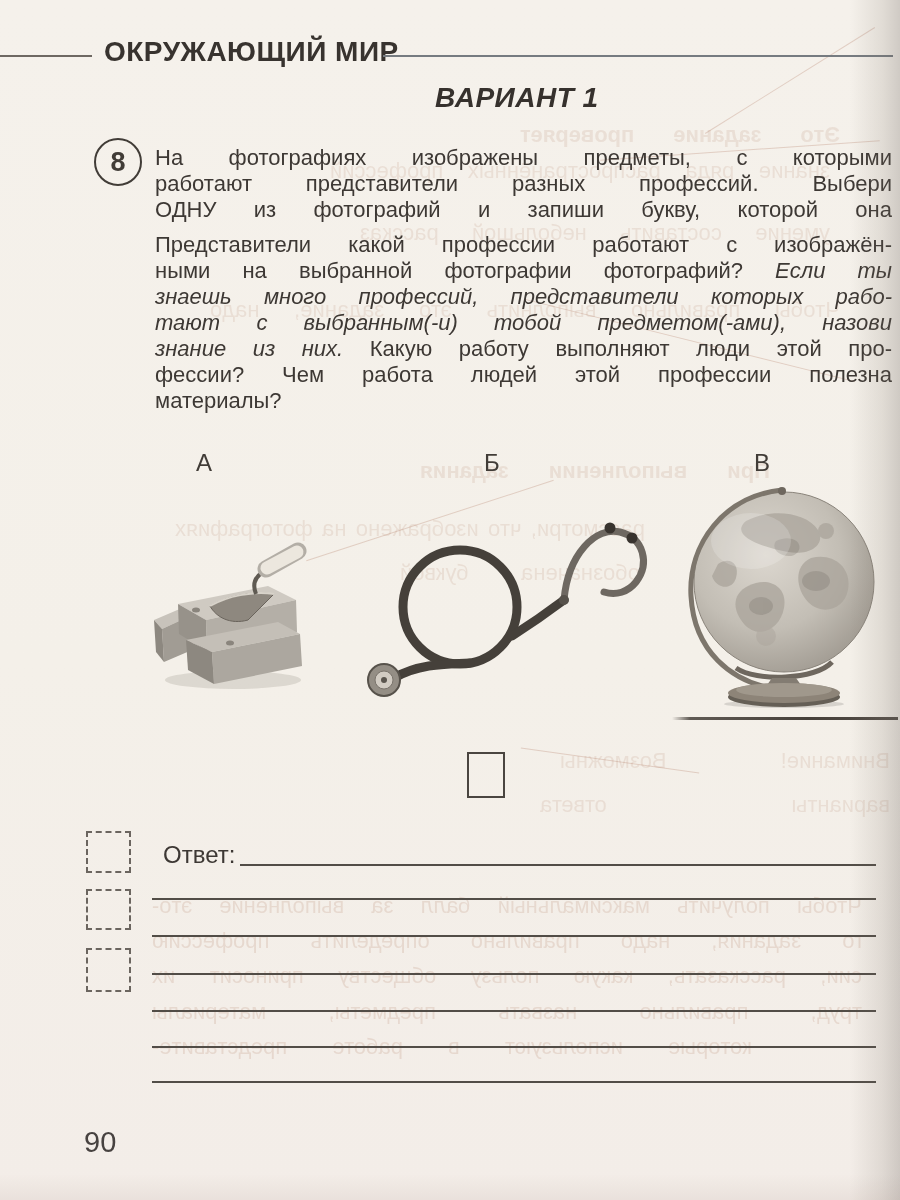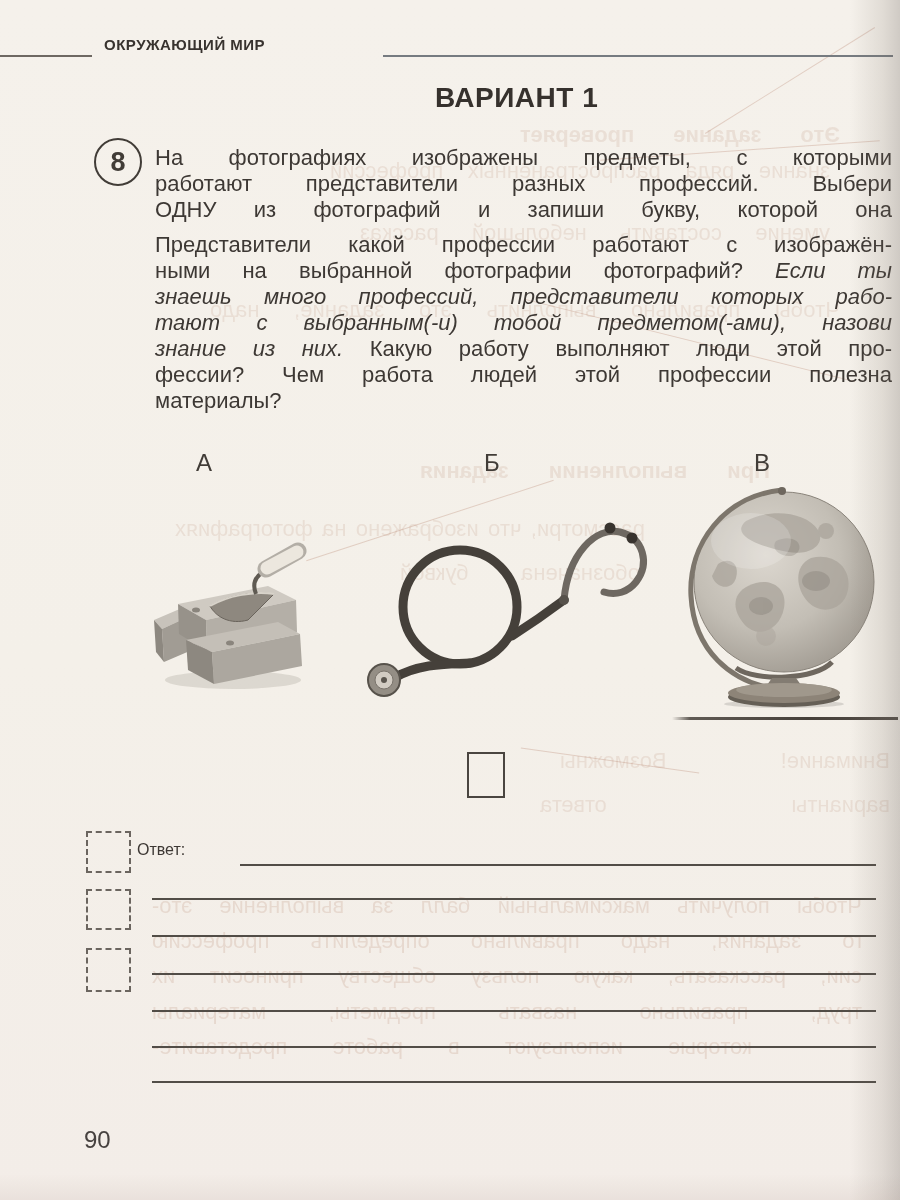--- a/index.html
+++ b/index.html
@@ -8,22 +8,22 @@
     background:linear-gradient(180deg,#f5f1eb 0%,#f4f0e9 55%,#f3ede8 100%);
     font-family:"Liberation Sans","DejaVu Sans",sans-serif;
     color:#3d3834;
   }
   .abs{position:absolute;}
 
   
   .hdr-rule{position:absolute;height:2px;background:#6e6862;}
   .hdr-rule.left{left:0;top:55px;width:92px;}
   .hdr-rule.right{left:383px;top:55px;width:510px;background:#767b80;}
-  .hdr-title{position:absolute;left:104px;top:36px;font-size:15px;font-weight:bold;letter-spacing:.5px;color:#38332f;}
-  .variant-title{position:absolute;left:435px;top:82px;font-size:28px;font-weight:bold;letter-spacing:.5px;color:#36312d;}
+  .hdr-title{position:absolute;left:104px;top:36px;font-size:28px;font-weight:bold;letter-spacing:.5px;color:#38332f;}
+  .variant-title{position:absolute;left:435px;top:82px;font-size:28px;font-weight:bold;letter-spacing:.5px;color:#36312d;font-style:italic;}
 
   
   .task-badge{
     position:absolute;left:94px;top:138px;width:48px;height:48px;border:2px solid #413c37;border-radius:50%;
     display:flex;align-items:center;justify-content:center;font-size:27px;font-weight:bold;color:#413c37;box-sizing:border-box;
   }
 
   
   .task-text{position:absolute;left:155px;top:145px;width:737px;font-size:22px;line-height:26px;color:#3d3834;}
   .tline{text-align:justify;text-align-last:justify;white-space:nowrap;}
@@ -43,31 +43,31 @@
 
   
   .chosen-label{position:absolute;left:157px;top:751px;font-size:24px;word-spacing:12px;color:#3d3834;}
   .chosen-box{position:absolute;left:467px;top:752px;width:38px;height:46px;border:2px solid #4a4540;box-sizing:border-box;background:transparent;}
 
   
   .score-box{position:absolute;left:86px;width:45px;border:2px dashed #6b655f;box-sizing:border-box;}
   .score-box.b1{top:831px;height:42px;}
   .score-box.b2{top:889px;height:41px;}
   .score-box.b3{top:948px;height:44px;}
-  .answer-label{position:absolute;left:137px;top:841px;font-size:16px;color:#3d3834;}
+  .answer-label{position:absolute;left:163px;top:841px;font-size:24px;color:#3d3834;}
   .ans-line{position:absolute;height:2px;background:#524d47;}
   .ans-line.l1{left:240px;top:864px;width:636px;}
   .ans-line.l2{left:152px;top:898px;width:724px;}
   .ans-line.l3{left:152px;top:935px;width:724px;}
   .ans-line.l4{left:152px;top:973px;width:724px;}
   .ans-line.l5{left:152px;top:1010px;width:724px;}
   .ans-line.l6{left:152px;top:1046px;width:724px;}
   .ans-line.l7{left:152px;top:1081px;width:724px;}
 
-  .page-number{position:absolute;left:84px;top:1126px;font-size:24px;color:#474240;}
+  .page-number{position:absolute;left:84px;top:1126px;font-size:29px;color:#474240;}
 
   
   .ghost{position:absolute;transform:scaleX(-1);color:#b5846c;opacity:.16;filter:blur(.5px);
     font-size:22px;text-align:justify;text-align-last:justify;white-space:nowrap;overflow:hidden;}
   .ghost:nth-child(1){top:122px;left:520px;width:320px;font-weight:bold;}
   .ghost:nth-child(2){top:158px;left:330px;width:500px;}
   .ghost:nth-child(3){top:220px;left:360px;width:470px;}
   .ghost:nth-child(4){top:297px;left:210px;width:630px;}
   .ghost:nth-child(5){top:458px;left:420px;width:350px;font-weight:bold;}
   .ghost:nth-child(6){top:516px;left:175px;width:470px;}

